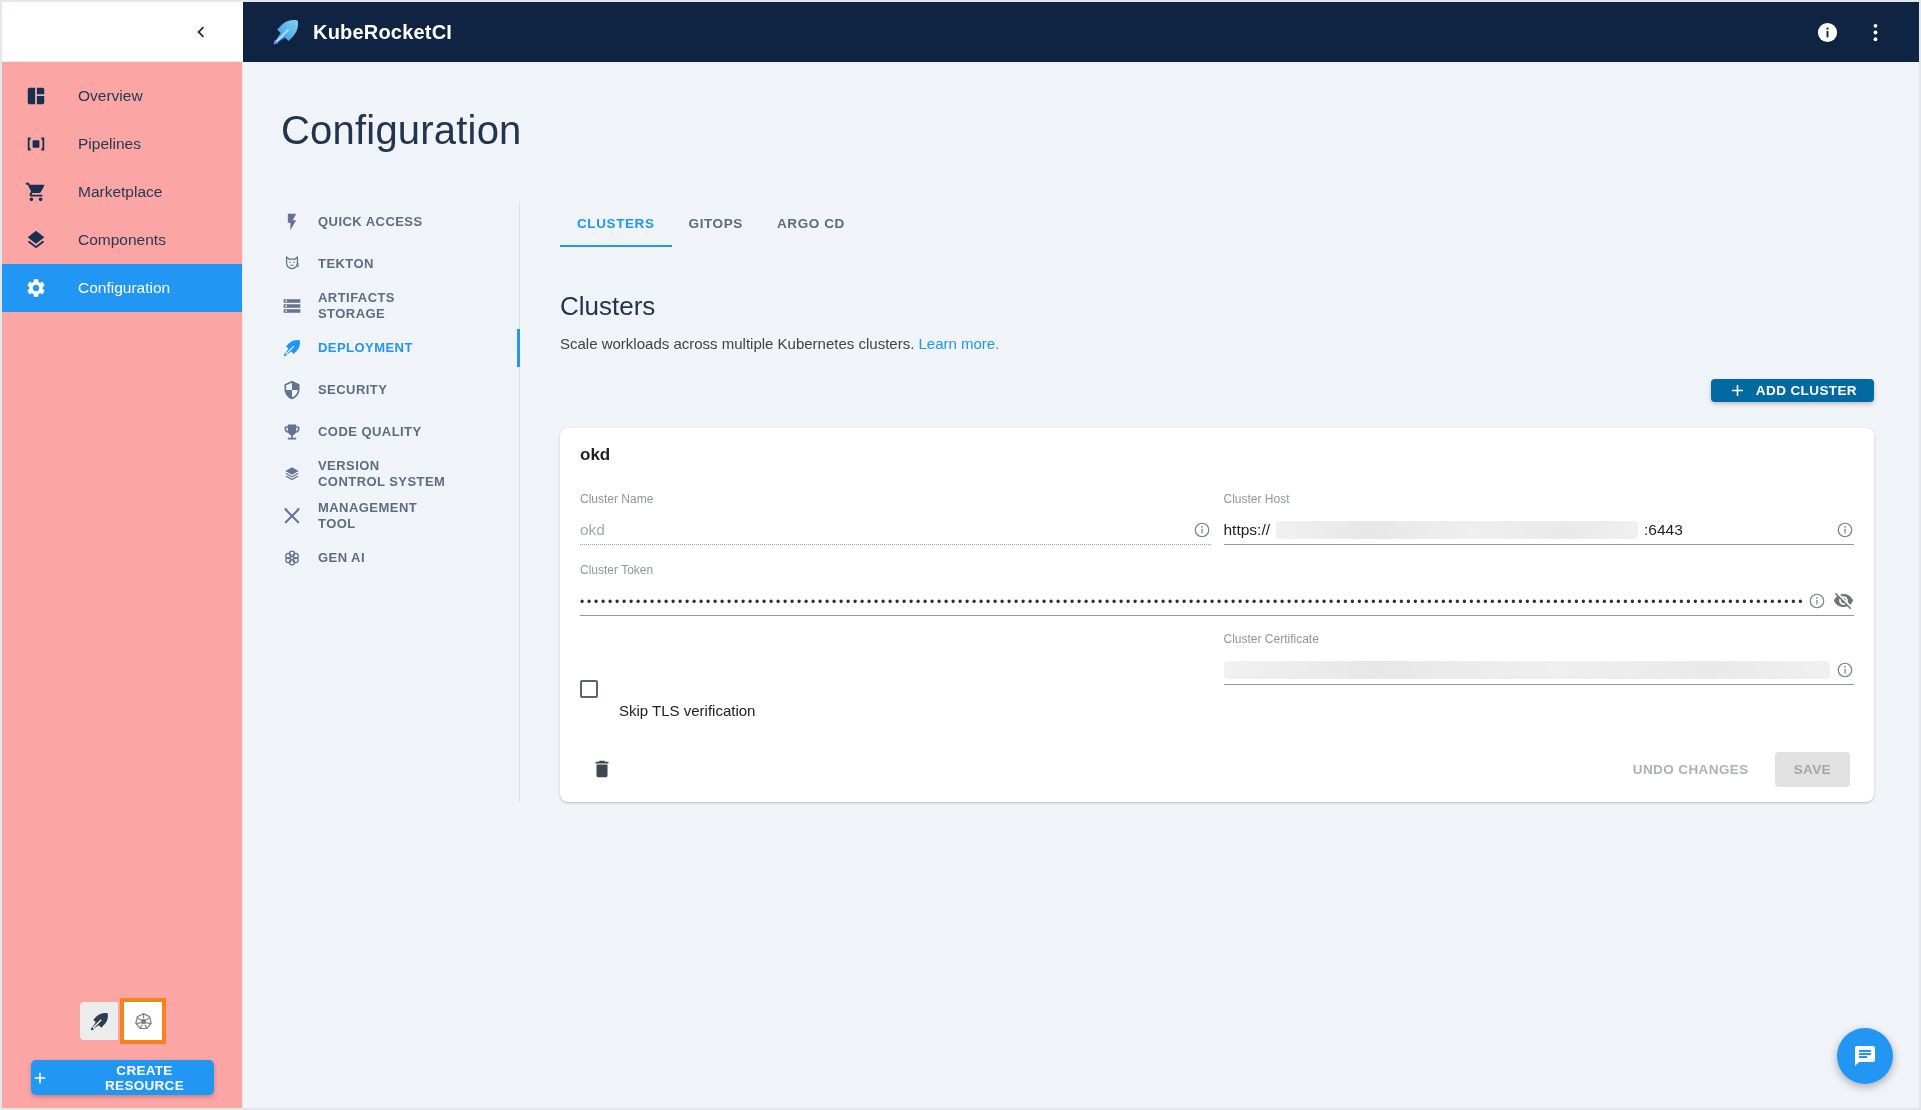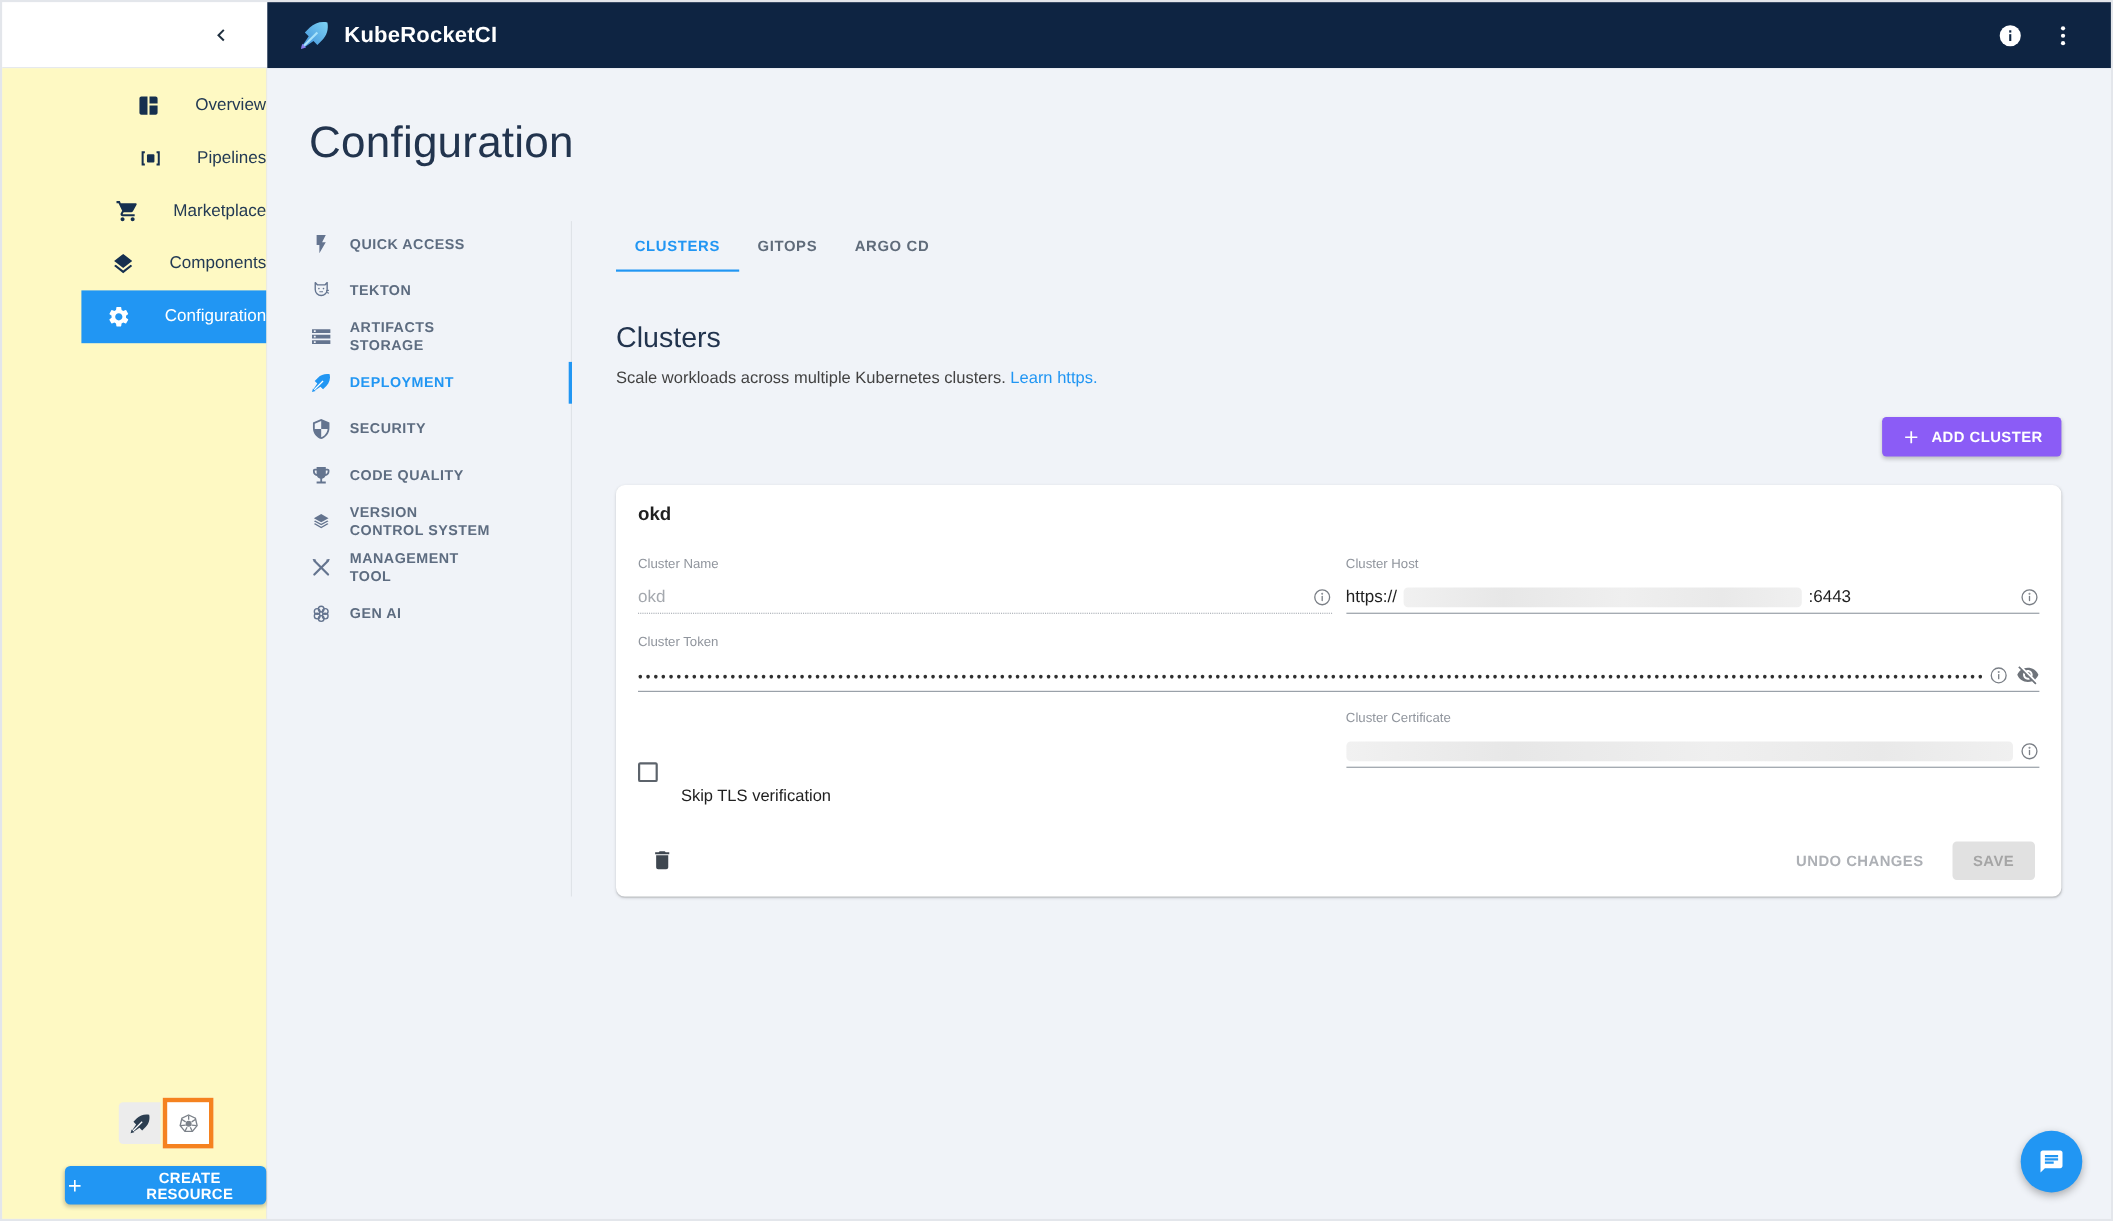--- a/index.html
+++ b/index.html
@@ -16,21 +16,21 @@
   .logo-icon { width:30px; height:30px; margin-right:12px; display:flex; }
   .app-title { color:#ffffff; font-size:20px; font-weight:bold; letter-spacing:.2px; }
   .topbar-spacer { flex:1; }
   .tb-icon-btn { background:none; border:none; cursor:pointer; width:40px; height:40px; display:flex; align-items:center; justify-content:center; margin-left:8px; }
   .tb-icon-btn svg { width:23px; height:23px; }
 
   
   .body-row { flex:1; display:flex; min-height:0; }
 
   
-  .sidebar { width:241px; background:#fef9c3; border-right:1px solid #e6e8ec; display:flex; flex-direction:column; padding-top:10px;align-items:flex-end; }
+  .sidebar { width:241px; background:#fca5a5; border-right:1px solid #e6e8ec; display:flex; flex-direction:column; padding-top:10px; }
   .nav-item { height:48px; display:flex; align-items:center; padding-left:22px; cursor:pointer; }
   .nav-icon { width:24px; height:24px; margin-right:30px; display:flex; align-items:center; justify-content:center; color:#16304f; }
   .nav-icon svg { width:22px; height:22px; fill:currentColor; }
   .nav-label { font-size:15.5px; color:#233a54; }
   .nav-item.active { background:#2196f3; }
   .nav-item.active .nav-icon { color:#ffffff; }
   .nav-item.active .nav-label { color:#ffffff; }
   .sidebar-footer { margin-top:auto; }
   .mini-row { display:flex; align-items:center; margin:0 0 16px 78px; }
   .mini-btn { width:38px; height:38px; border:none; display:flex; align-items:center; justify-content:center; cursor:pointer; background:#ececec; border-radius:4px 0 0 4px; }
@@ -58,21 +58,21 @@
 
   
   .page-content { margin-left:40px; width:1314px; }
   .tabs { display:flex; }
   .tab { padding:15px 17px 14px; font-size:13.5px; font-weight:bold; letter-spacing:.6px; color:#5f6b7a; cursor:pointer; border-bottom:2px solid transparent; }
   .tab.active { color:#2196f3; border-bottom:2px solid #2196f3; }
   .section-heading { margin-top:44px; font-size:26px; font-weight:400; color:#22344e; }
   .section-desc { margin-top:13px; font-size:15px; color:#424242; }
   .learn-more { color:#2196f3; text-decoration:none; cursor:pointer; }
   .add-row { display:flex; justify-content:flex-end; margin-top:27px; }
-  .add-btn { height:36px; padding:0 17px; background:#8b5cf6; border:none; border-radius:4px; color:#fff; display:flex; align-items:center; gap:9px; font-size:13.5px; font-weight:bold; letter-spacing:.4px; cursor:pointer; box-shadow:0 2px 4px rgba(0,0,0,.22); font-family:inherit; }
+  .add-btn { height:23px; padding:0 17px; background:#0369a1; border:none; border-radius:4px; color:#fff; display:flex; align-items:center; gap:9px; font-size:13.5px; font-weight:bold; letter-spacing:.4px; cursor:pointer; box-shadow:0 2px 4px rgba(0,0,0,.22); font-family:inherit; }
   .add-btn svg { width:19px; height:19px; fill:#fff; }
 
   
   .card { margin-top:26px; background:#fff; border-radius:8px; box-shadow:0 1px 3px rgba(0,0,0,.14), 0 1px 1px rgba(0,0,0,.1); padding:17px 20px 15px; }
   .card-title { font-size:17px; font-weight:bold; color:#1f1f1f; }
   .field-grid { display:grid; grid-template-columns:1fr 1fr; column-gap:13px; margin-top:27px; }
   .field-label { font-size:12px; color:#90959d; margin-bottom:9px; }
   .input-row { display:flex; align-items:center; height:30px; border-bottom:1px solid #9097a0; gap:6px; }
   .field.disabled .input-row { border-bottom:1px dotted #9aa0a8; }
   .input-value { font-size:15.5px; color:#1f1f1f; white-space:nowrap; }
@@ -328,21 +328,21 @@
 
         <section class="page-content">
           <div class="tabs">
             <div class="tab active">CLUSTERS</div>
             <div class="tab">GITOPS</div>
             <div class="tab">ARGO CD</div>
           </div>
 
           <h2 class="section-heading">Clusters</h2>
           <p class="section-desc"><span>Scale workloads across multiple Kubernetes clusters.</span>
-            <a class="learn-more">Learn https.</a>
+            <a class="learn-more">Learn more.</a>
           </p>
 
           <div class="add-row">
             <button class="add-btn">
               <span style="display:flex;">
                 <svg viewBox="0 0 24 24">
                     <path d="M19 13h-6v6h-2v-6H5v-2h6V5h2v6h6z"></path>
                   </svg>
               </span>
               <span>ADD CLUSTER</span>

